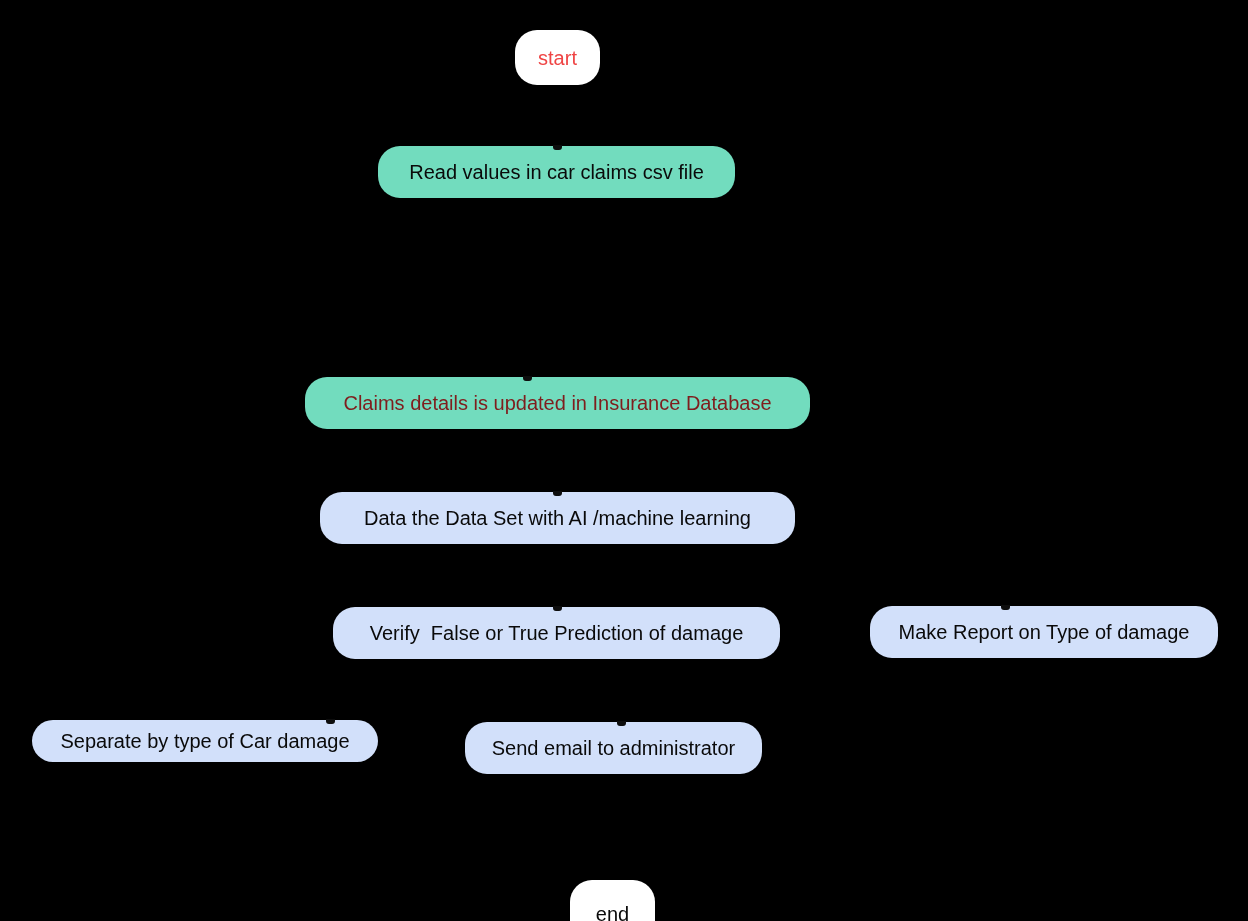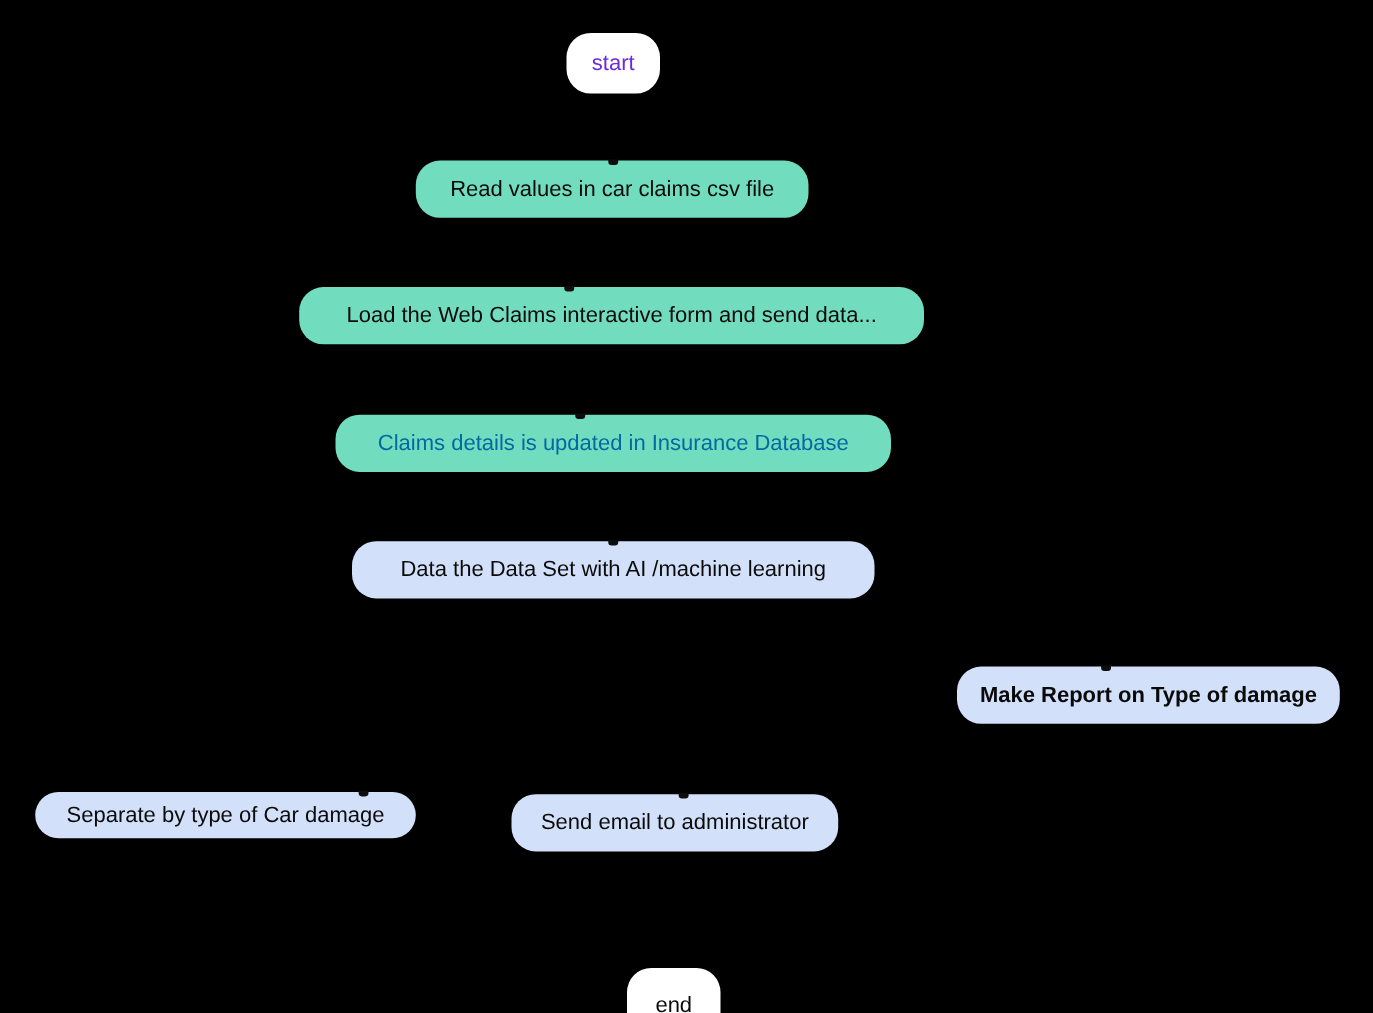--- a/index.html
+++ b/index.html
@@ -38,41 +38,41 @@
     height: 5px;
     background: #0d0d0d;
     border-radius: 0 0 3px 3px;
   }
 </style>
 </head>
 <body>
 
 <div id="canvas">
     <div class="flow-node" style="left: 515px; top: 30px; width: 85px; height: 55px; background: rgb(255, 255, 255);">
-      <span class="node-label" style="color: #6d28d9; text-align: right;">start</span>
+      <span class="node-label" style="color: #ef4444; text-align: right;">start</span>
     </div>
     <div class="flow-node" style="left: 378px; top: 146px; width: 357px; height: 52px; background: rgb(114, 220, 190); align-items: center;">
       <div class="arrow-notch" style="left: 175px;"></div>
       <span class="node-label" style="color: rgb(10, 10, 10);">Read values in car claims csv file</span>
     </div>
-    <div class="flow-node" style="left: 272px; top: 261px; width: 568px; height: 52px; background: rgb(114, 220, 190);">
-      <div class="arrow-notch" style="left: 241px;"></div>
-      <span class="node-label" style="color: rgb(10, 10, 10);">Load the Web Claims interactive form and send data...</span>
-    </div>
     <div class="flow-node" style="left: 305px; top: 377px; width: 505px; height: 52px; background: rgb(114, 220, 190);">
       <div class="arrow-notch" style="left: 218px;"></div>
-      <span class="node-label" style="color: #0369a1;">Claims details is updated in Insurance Database</span>
+      <span class="node-label" style="color: #7f1d1d;">Claims details is updated in Insurance Database</span>
     </div>
     <div class="flow-node" style="left: 320px; top: 492px; width: 475px; height: 52px; background: rgb(210, 224, 250);">
       <div class="arrow-notch" style="left: 233px;"></div>
       <span class="node-label" style="color: rgb(10, 10, 10);">Data the Data Set with AI /machine learning</span>
     </div>
+    <div class="flow-node" style="left: 333px; top: 607px; width: 447px; height: 52px; background: rgb(210, 224, 250);">
+      <div class="arrow-notch" style="left: 220px;"></div>
+      <span class="node-label" style="color: rgb(10, 10, 10);">Verify  False or True Prediction of damage</span>
+    </div>
     <div class="flow-node" style="left: 870px; top: 606px; width: 348px; height: 52px; background: rgb(210, 224, 250);">
       <div class="arrow-notch" style="left: 131px;"></div>
-      <span class="node-label" style="color: rgb(10, 10, 10); font-weight: bold;">Make Report on Type of damage</span>
+      <span class="node-label" style="color: rgb(10, 10, 10);">Make Report on Type of damage</span>
     </div>
     <div class="flow-node" style="left: 32px; top: 720px; width: 346px; height: 42px; background: rgb(210, 224, 250);">
       <div class="arrow-notch" style="left: 294px;"></div>
       <span class="node-label" style="color: rgb(10, 10, 10);">Separate by type of Car damage</span>
     </div>
     <div class="flow-node" style="left: 465px; top: 722px; width: 297px; height: 52px; background: rgb(210, 224, 250);">
       <div class="arrow-notch" style="left: 152px;"></div>
       <span class="node-label" style="color: rgb(10, 10, 10);">Send email to administrator</span>
     </div>
     <div class="flow-node" style="left: 570px; top: 880px; width: 85px; height: 67px; background: rgb(255, 255, 255);">

